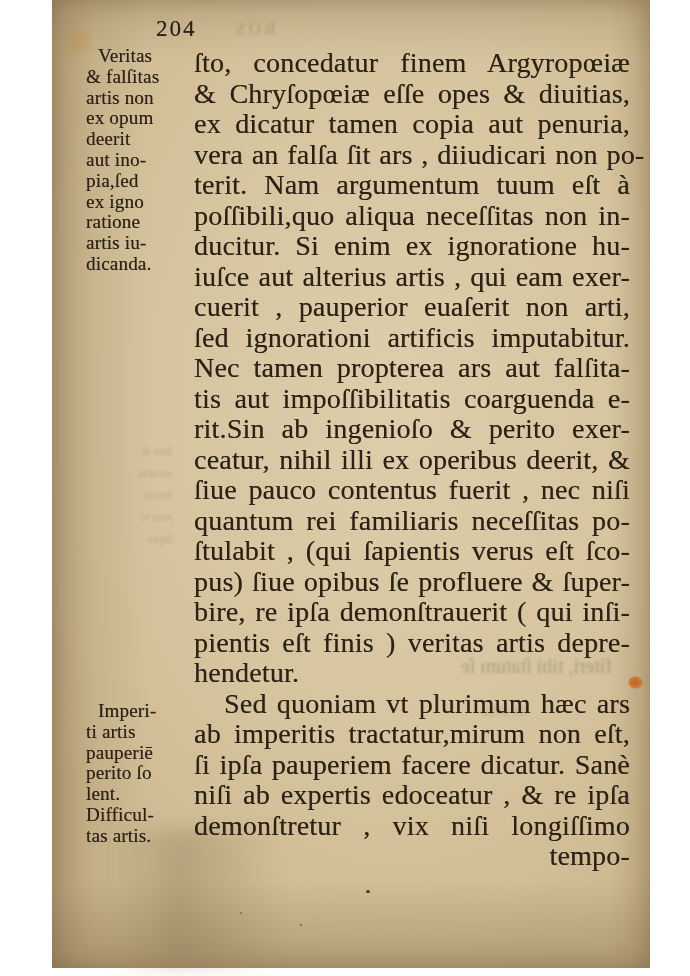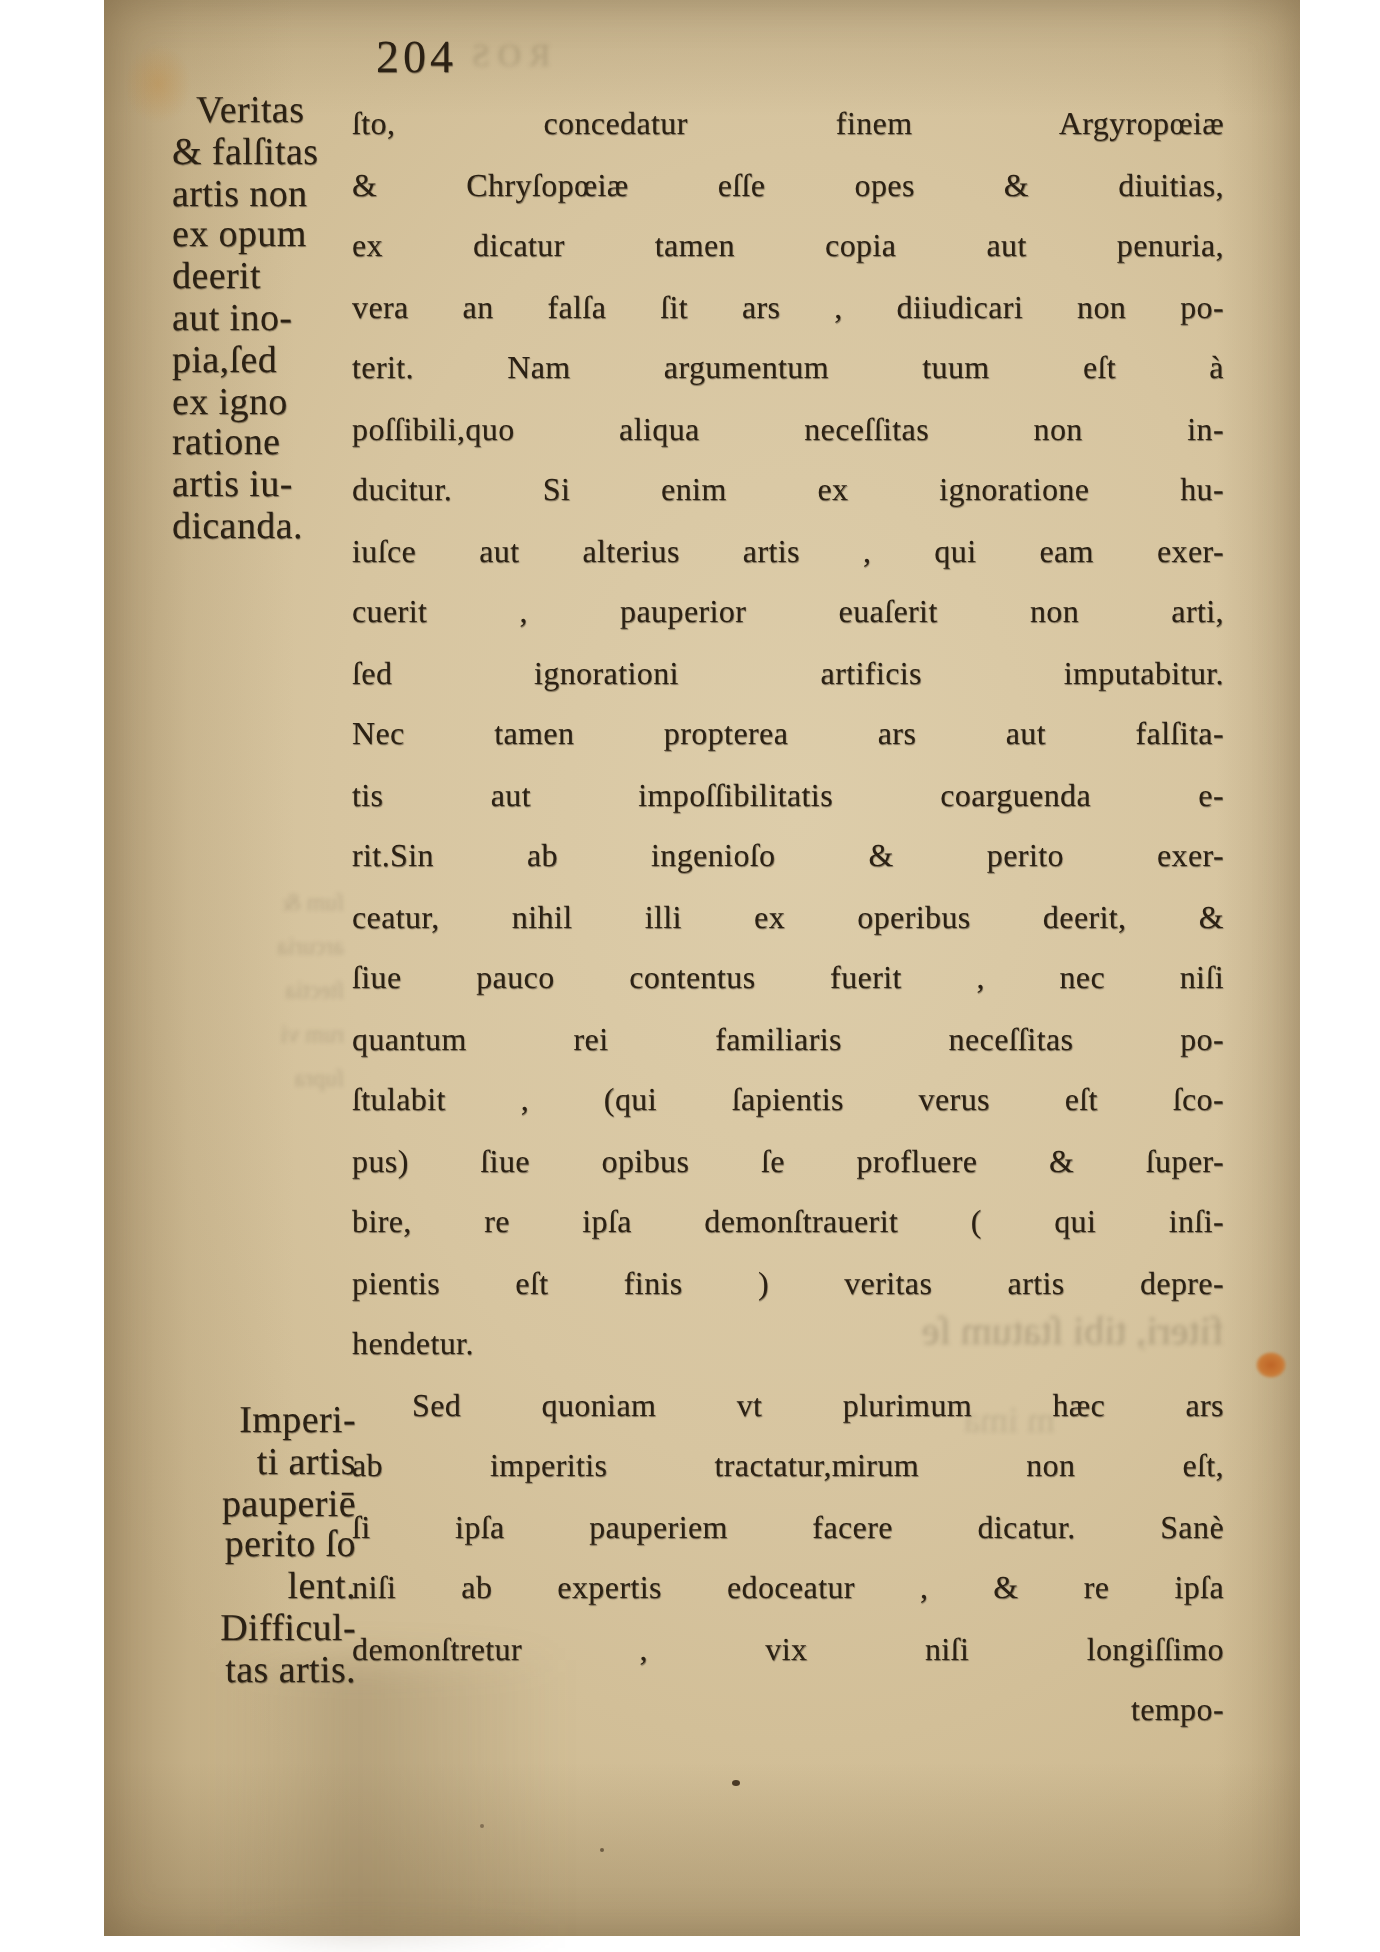--- a/index.html
+++ b/index.html
@@ -31,36 +31,36 @@
     position:absolute;left:576px;top:676px;width:15px;height:13px;border-radius:50%;
     background:radial-gradient(ellipse, #bf6527 0%, #c97a36 55%, rgba(201,122,54,0) 80%);
     filter:blur(0.6px);
   }
   .speck{position:absolute;border-radius:50%;background:#4a3a26;}
   .speck.s1{left:314px;top:890px;width:4px;height:3px;}
   .speck.s2{left:248px;top:924px;width:2px;height:2px;opacity:.7;}
   .speck.s3{left:188px;top:912px;width:2px;height:2px;opacity:.5;}
   
   .ink{color:#2b2114;text-shadow:0.3px 0.3px 0.5px rgba(43,33,20,0.55);}
-  .header-row{position:absolute;left:0;top:16px;width:523px;height:30px;margin-left:32px;}
+  .header-row{position:absolute;left:0;top:16px;width:523px;height:30px;}
   .page-number{position:absolute;left:104px;top:0;font-size:23px;letter-spacing:2px;}
   .running-title{
     position:absolute;left:124px;top:3px;width:436px;text-align:center;
     font-size:17px;letter-spacing:7px;word-spacing:2px;
   }
   .margin-note{
     position:absolute;left:34px;width:92px;
     font-size:19px;line-height:20.8px;letter-spacing:0.2px;
   }
   .margin-note .mn-line:first-child{text-indent:12px;}
   .note-1{top:46px;}
-  .note-2{top:701px;text-align:right;}
+  .note-2{top:701px;}
   .body-block{
-    position:absolute;left:124px;top:48px;width:436px;
-    font-size:16px;line-height:30.5px;letter-spacing:0.2px;word-spacing:1.5px;
+    position:absolute;left:142px;top:48px;width:436px;
+    font-size:28px;line-height:30.5px;letter-spacing:0.2px;word-spacing:1.5px;
   }
   .body-line{text-align:justify;text-align-last:justify;white-space:nowrap;}
   .body-line.no-justify{text-align:right;text-align-last:left;}
   .body-line.indent{text-indent:30px;}
   .body-line.catchword{text-align:right;text-align-last:right;}
   
   .ghost{
     position:absolute;color:rgba(88,76,52,0.30);transform:scaleX(-1);
     filter:blur(1.1px);white-space:pre-line;pointer-events:none;
   }

